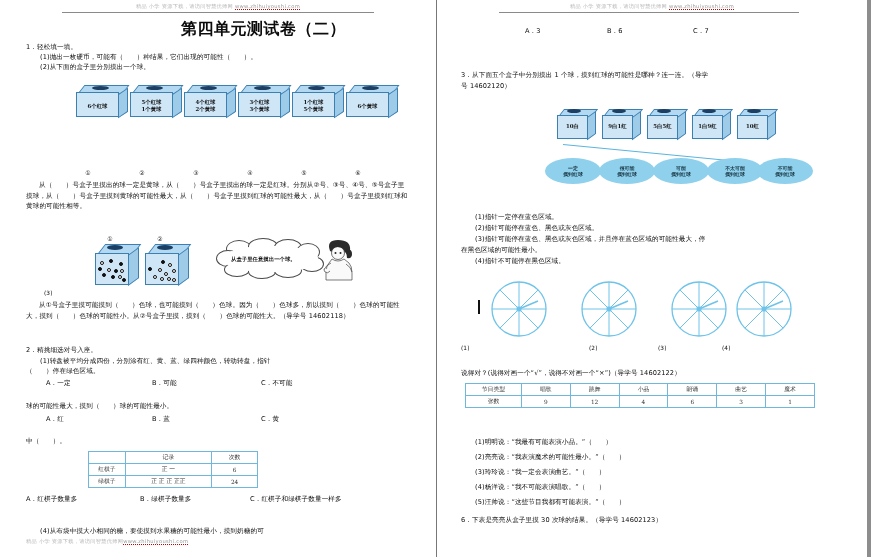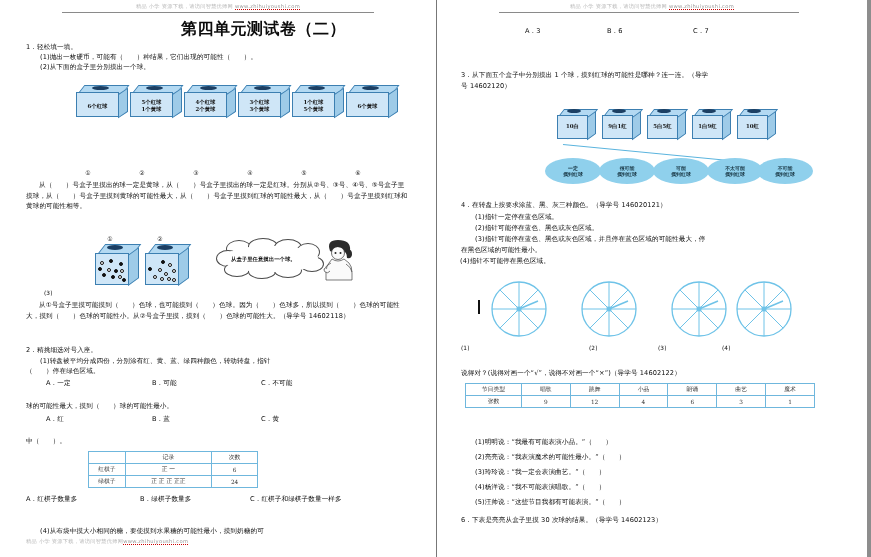--- a/index.html
+++ b/index.html
@@ -382,26 +382,25 @@
     </div>
     <div class="oval" style="left:270px;top:158px;width:56px;height:26px;">
       <span>不太可能</span>
       <span>摸到红球</span>
     </div>
     <div class="oval" style="left:320px;top:158px;width:56px;height:26px;">
       <span>不可能</span>
       <span>摸到红球</span>
     </div>
 
-    <div class="tx" style="left:24px;top:200px;">4．在转盘上按要求涂蓝、黑、灰三种颜色。（导学号 146020121）</div>
     <div class="tx" style="left:38px;top:212px;">(1)指针一定停在蓝色区域。</div>
     <div class="tx" style="left:38px;top:223px;">(2)指针可能停在蓝色、黑色或灰色区域。</div>
     <div class="tx" style="left:38px;top:234px;">(3)指针可能停在蓝色、黑色或灰色区域，并且停在蓝色区域的可能性最大，停</div>
     <div class="tx" style="left:24px;top:245px;">在黑色区域的可能性最小。</div>
-    <div class="tx" style="left:23px;top:256px;text-align:right;">(4)指针不可能停在黑色区域。</div>
+    <div class="tx" style="left:38px;top:256px;text-align:right;">(4)指针不可能停在黑色区域。</div>
 
     <div class="vbar" style="left:41px;top:300px;height:14px;"></div>
 
     <svg class="spin" style="left:53px;top:280px;" width="58" height="58" viewBox="0 0 58 58">
       <circle cx="29" cy="29" r="27" fill="#fff" stroke="#6fc3e8" stroke-width="1.3"></circle>
       <g stroke="#6fc3e8" stroke-width="1">
         <line x1="29" y1="2" x2="29" y2="56"></line>
           <line x1="2" y1="29" x2="56" y2="29"></line>
         <line x1="10" y1="10" x2="48" y2="48"></line>
           <line x1="48" y1="10" x2="10" y2="48"></line>

